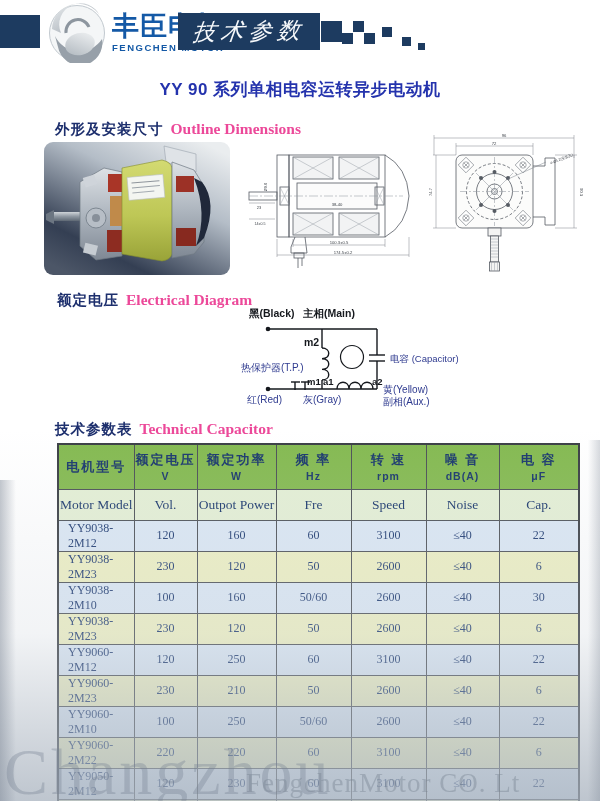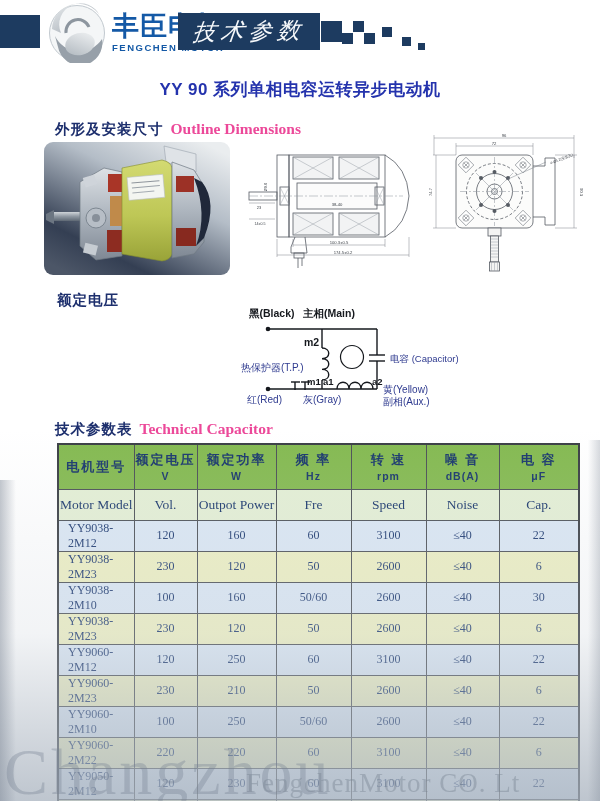--- a/index.html
+++ b/index.html
@@ -301,20 +301,21 @@
       <text x="80" y="5">96</text>
       <text x="70" y="13">72</text>
       <text x="8" y="60" transform="rotate(-90 8 60)">74.7</text>
       <text x="156" y="60" transform="rotate(90 156 60)">90.3</text>
       <text x="138" y="28" font-size="3.6" transform="rotate(-21 138 28)">4-Ø5.2(安装孔)</text>
     </g>
   </svg>
 
   <div class="sec" id="sec-diagram">
     <span class="sec-cn">额定电压</span>
+    <span class="sec-en">Electrical Diagram</span>
   </div>
 
   <svg id="circuit" viewBox="0 0 240 115">
     <g stroke="#15181d" stroke-width="1.4" fill="none">
       <line x1="35" y1="26" x2="144" y2="26"></line>
       <line x1="35" y1="86" x2="144" y2="86"></line>
       <line x1="89" y1="26" x2="89" y2="45"></line>
       <path d="M89,45 c9,0 9,10.7 0,10.7 c9,0 9,10.7 0,10.7 c9,0 9,10.6 0,10.6"></path>
       <line x1="89" y1="77" x2="89" y2="86"></line>
       <path d="M104,86 c0,-9 12,-9 12,0 c0,-9 12,-9 12,0 c0,-9 12,-9 12,0"></path>

